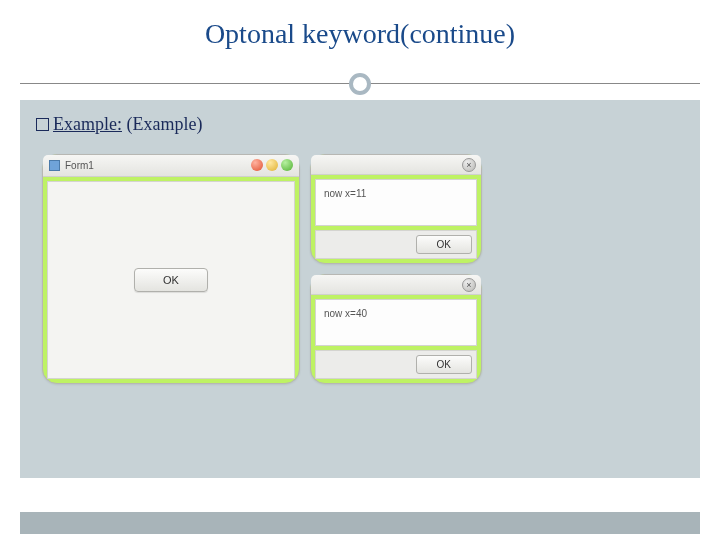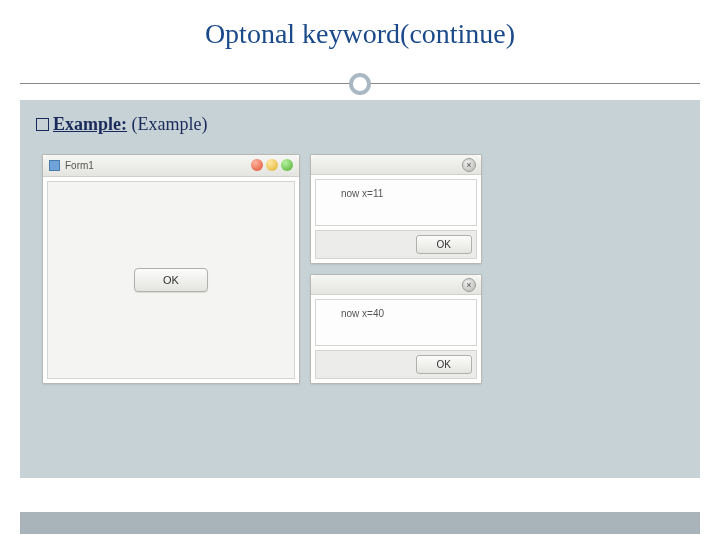--- a/index.html
+++ b/index.html
@@ -69,33 +69,33 @@
     font-family: Georgia, serif;
   }
   .example-line .box {
     display: inline-block;
     width: 13px;
     height: 13px;
     border: 1.5px solid #1a2a5a;
     margin-right: 4px;
     vertical-align: -1px;
   }
-  .example-line u { text-decoration: underline; font-weight: bold; }
+  .example-line u { text-decoration: underline; }
   .shots {
     position: absolute;
     top: 54px;
     left: 22px;
     display: flex;
     gap: 10px;
     align-items: flex-start;
   }
   .win {
-    background: #ffffff;
+    background: #bef264;
     border: 1px solid #b7b7b3;
-    border-radius: 1px;
+    border-radius: 15px;
     box-shadow: 0 1px 2px rgba(0,0,0,0.08);
     display: flex;
     flex-direction: column;
   }
   .win-main { width: 258px; height: 230px; }
   .titlebar {
     height: 22px;
     background: linear-gradient(#f6f6f4, #e4e4e0);
     border-bottom: 1px solid #d0d0cc;
     border-top-left-radius: 5px;
@@ -178,21 +178,21 @@
     flex-direction: column;
     padding: 4px;
   }
   .msgtext {
     flex: 1;
     background: #fdfdfd;
     border: 1px solid #d4d4d0;
     font-size: 10px;
     font-family: Arial, sans-serif;
     color: #555;
-    padding: 8px 25px;
+    padding: 8px 8px;
     margin-bottom: 4px;
   }
   .msgbar {
     background: #ececea;
     border: 1px solid #d4d4d0;
     padding: 4px;
     display: flex;
     justify-content: flex-end;
   }
   .btn-sm {

